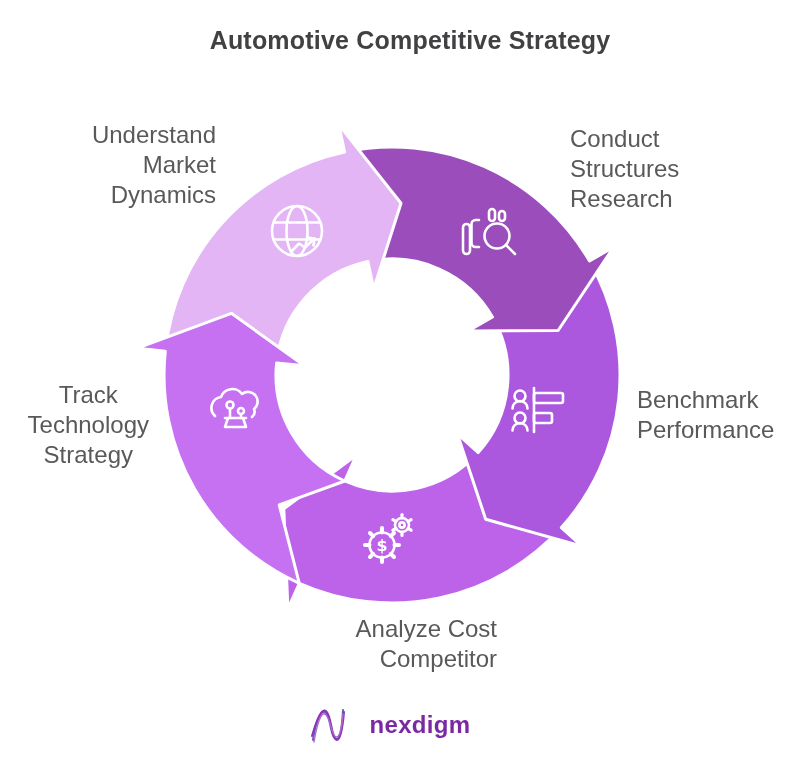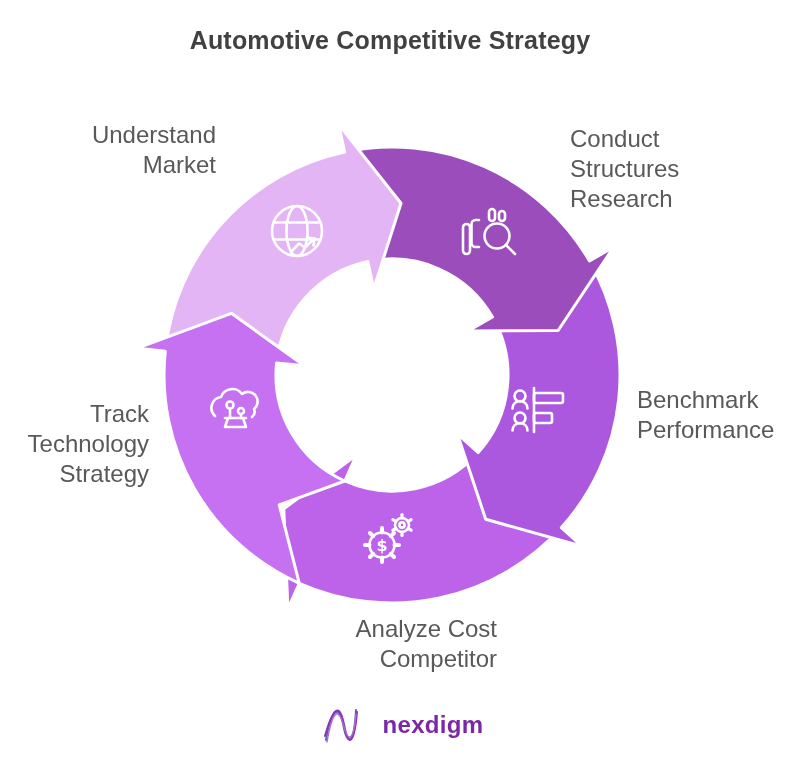--- a/index.html
+++ b/index.html
@@ -2,34 +2,34 @@
 <html><head>
 <meta charset="utf-8">
 <style>
   html,body{margin:0;padding:0;}
   body{
     width:800px;height:783px;background:#ffffff;position:relative;
     font-family:"Liberation Sans",sans-serif;overflow:hidden;
   }
   .title{
     position:absolute;top:26px;left:0;width:780px;text-align:center;
-    font-size:25px;font-weight:bold;color:#414042;letter-spacing:.2px;
+    font-size:25px;font-weight:bold;color:#414042;letter-spacing:.2px;padding-left:20px;
   }
   .diagram{position:absolute;left:0;top:0;}
   .seg{stroke:#ffffff;stroke-width:3;stroke-linejoin:round;}
   .icon{stroke:#ffffff;stroke-width:2.6;fill:none;stroke-linecap:round;stroke-linejoin:round;}
   .icon .tooth{stroke-width:4;}
   .icon .tooth-s{stroke-width:3.2;}
   .step-label{position:absolute;font-size:24px;line-height:30px;color:#58595B;}
   .step-label span{display:block;}
   .lbl-right{text-align:right;}
   .lbl-center{text-align:right;}
   .logo{
     position:absolute;top:704px;left:0;width:780px;
-    display:flex;justify-content:center;align-items:center;gap:24px;padding-left:13px;
+    display:flex;justify-content:center;align-items:center;gap:24px;
   }
   .logo-text{font-size:24px;font-weight:bold;color:#7B28A5;letter-spacing:.3px;}
 </style>
 </head>
 <body>
 
 <div class="title">Automotive Competitive Strategy</div>
 
 <svg class="diagram" width="800" height="783" viewBox="0 0 800 783" xmlns="http://www.w3.org/2000/svg">
 
@@ -98,39 +98,40 @@
     <line x1="-6" y1="1.5" x2="-6" y2="11"></line>
     <circle cx="5" cy="4" r="3"></circle>
     <line x1="5" y1="7" x2="5" y2="11"></line>
     <path d="M -11,11 H 10 M -8,11 L -11,20 M 7,11 L 10,20 M -11,20 H 10"></path>
   </g>
 </svg>
 
 <div class="step-label lbl-right" style="top:120px;right:584px;">
   <span>Understand</span>
   <span>Market</span>
+  <span>Dynamics</span>
 </div>
 
 <div class="step-label" style="top:124px;left:570px;">
   <span>Conduct</span>
   <span>Structures</span>
   <span>Research</span>
 </div>
 
 <div class="step-label" style="top:385px;left:637px;">
   <span>Benchmark</span>
   <span>Performance</span>
 </div>
 
 <div class="step-label lbl-center" style="top:614px;left:277px;width:220px;">
   <span>Analyze Cost</span>
   <span>Competitor</span>
 </div>
 
-<div class="step-label lbl-right" style="top:399px;right:651px;">
+<div class="step-label lbl-right" style="top:380px;right:651px;text-align:center;">
   <span>Track</span>
   <span>Technology</span>
   <span>Strategy</span>
 </div>
 
 <div class="logo">
   <svg width="36" height="42" viewBox="0 0 36 42">
     <path d="M 3,36 C 6,16 11,6 15,8 C 21,11 20,33 26,35 C 30,36 32,24 33,6" fill="none" stroke="#5666B8" stroke-width="2" stroke-linecap="round"></path>
     <path d="M 2,32 C 7,14 12,4 16,7 C 22,12 21,35 27,36 C 31,36 33,20 34,8" fill="none" stroke="#8F33B5" stroke-width="2" stroke-linecap="round"></path>
     <path d="M 4,38 C 7,20 11,8 15,10 C 21,14 21,31 26,33 C 30,34 32,22 33,10" fill="none" stroke="#B06AC9" stroke-width="1.4" stroke-linecap="round"></path>

